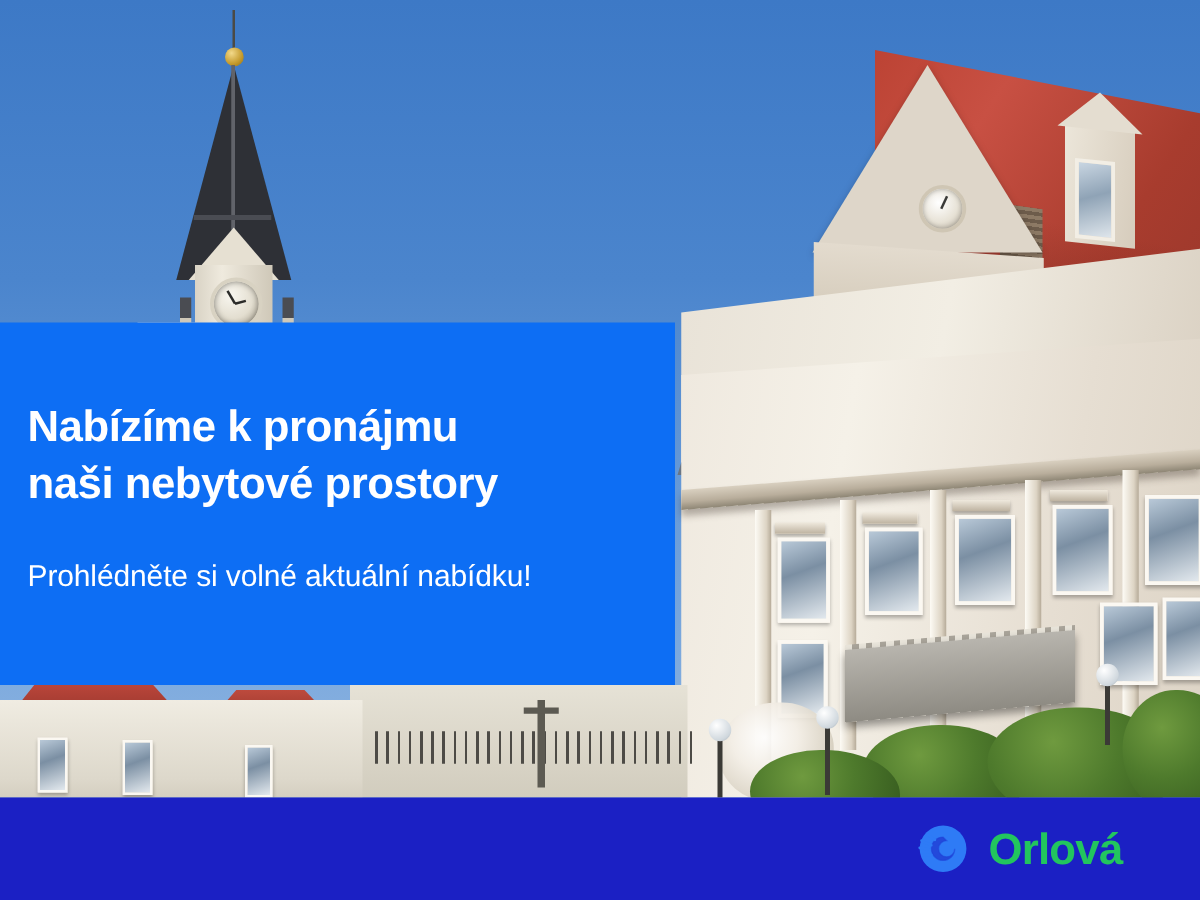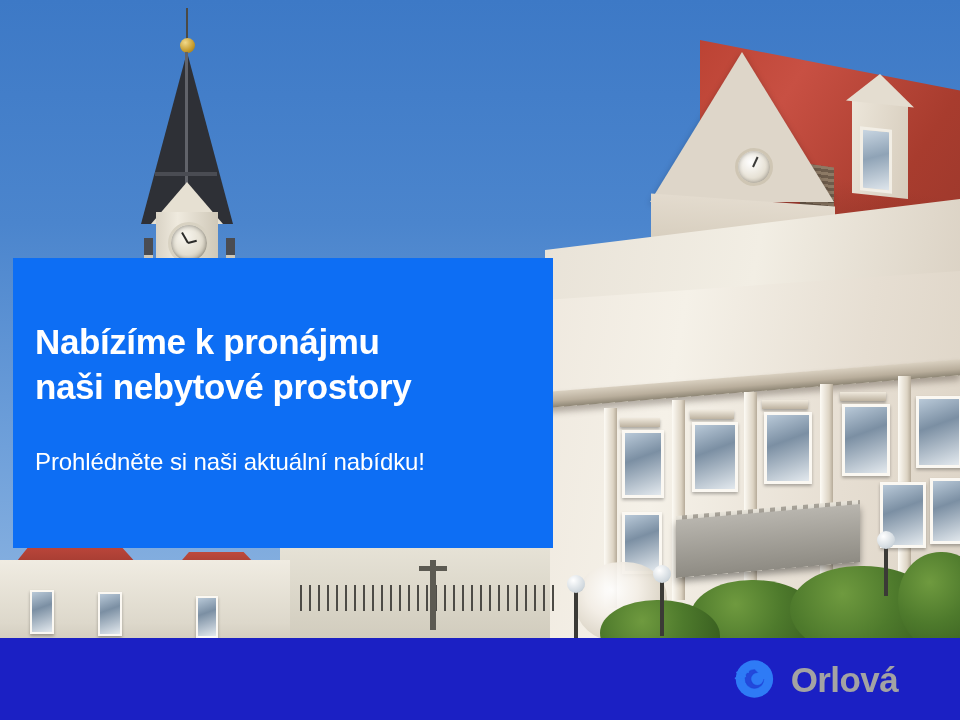--- a/index.html
+++ b/index.html
@@ -314,21 +314,21 @@
     width: 0; height: 0;
     border-left: 13px solid transparent;
     border-right: 13px solid transparent;
     border-bottom: 44px solid #6a6f76;
     opacity: .85;
   }
 
   
   .text-card {
     position: absolute;
-    left: 13px;
+    left: 0;
     top: 258px;
     width: 540px;
     height: 290px;
     background: #0d6ef4;
     box-sizing: border-box;
     padding: 62px 30px 0 22px;
   }
   .headline {
     color: #ffffff;
     font-size: 35px;
@@ -363,21 +363,21 @@
     display: flex;
     align-items: center;
     gap: 15px;
   }
   .logo-mark {
     width: 46px;
     height: 46px;
     flex: 0 0 auto;
   }
   .logo-word {
-    color: #a3a3a3;
+    color: #22c55e;
     font-size: 35px;
     font-weight: 700;
     letter-spacing: -0.6px;
     line-height: 1;
   }
 </style>
 </head>
 <body>
 
 <div class="banner">
@@ -465,21 +465,21 @@
     <div class="lamp" style="left:884px;top:540px;height:56px;">
         <span class="globe"></span>
       </div>
   </div>
 
   <div class="text-card">
     <h1 class="headline">
       <span>Nabízíme k pronájmu</span><br>
       <span>naši nebytové prostory</span>
     </h1>
-    <p class="subline">Prohlédněte si naši aktuální nabídku!</p>
+    <p class="subline">Prohlédněte si volné aktuální nabídku!</p>
   </div>
 
   <div class="footer">
     <div class="logo">
       <svg class="logo-mark" viewBox="0 0 64 64">
         <circle cx="34" cy="32" r="26" fill="#2E7BF6"></circle>
         <path d="M34 19 a13 13 0 1 0 13 13 a9 9 0 1 1 -9 -9 Z" fill="#1B20C4" opacity="0.55"></path>
         <path d="M34 19 a13 13 0 1 0 13 13 a9 9 0 1 1 -9 -9 Z" fill="none" stroke="#1B3FD8" stroke-width="1.5" opacity="0.5"></path>
         <g stroke="#2E7BF6" stroke-width="3" stroke-linecap="round">
           <line x1="16" y1="16" x2="25" y2="22"></line>

